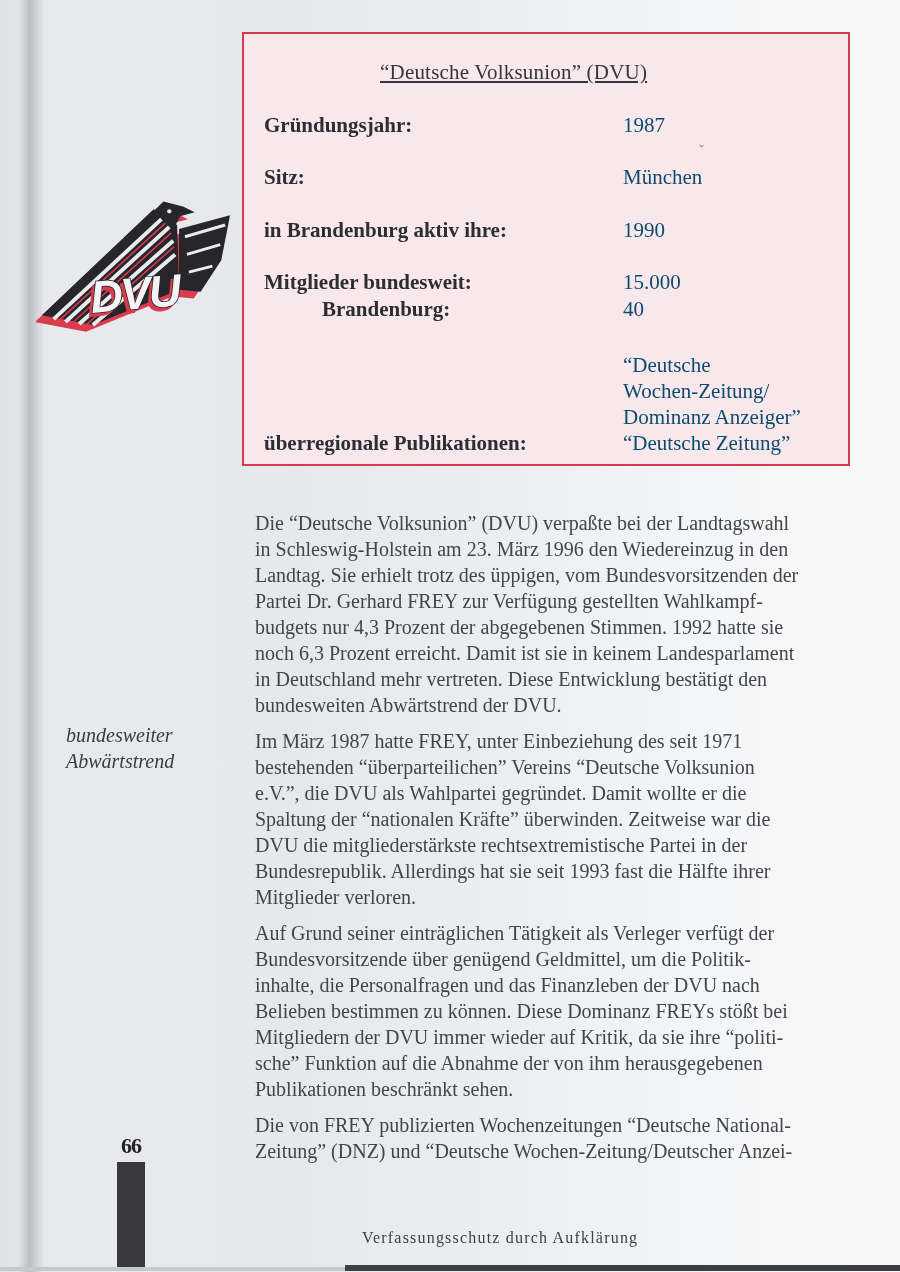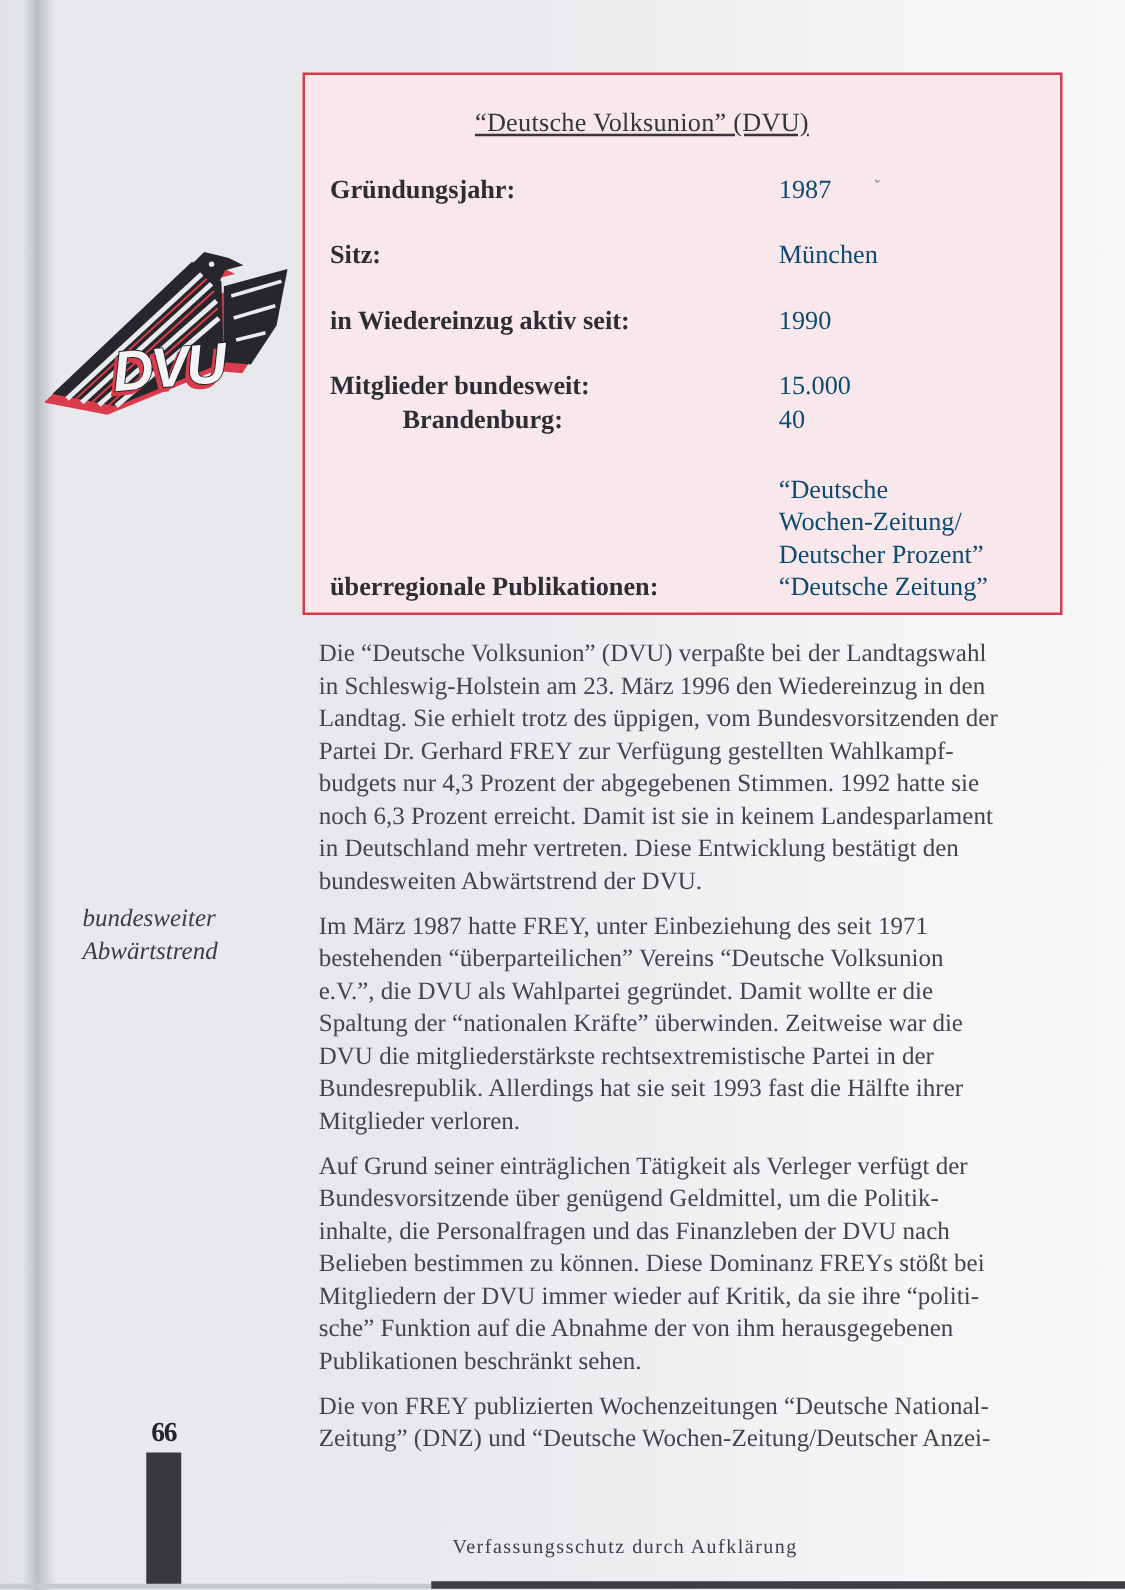--- a/index.html
+++ b/index.html
@@ -11,21 +11,21 @@
     font-family:"Liberation Serif","DejaVu Serif",serif;
     color:#3e4044;
   }
   .abs{position:absolute;}
   .gutter{
     left:18px;top:0;width:26px;height:1272px;
     background:linear-gradient(90deg,rgba(110,116,124,0) 0%,rgba(110,116,124,0.35) 45%,rgba(110,116,124,0) 100%);
   }
   
   .infobox{
-    left:242px;top:58px;width:608px;height:434px;
+    left:242px;top:32px;width:608px;height:434px;
     box-sizing:border-box;
     background:#f8e7eb;
     border:2px solid #d23c4e;
     font-size:21px;
   }
   .ib-title{
     position:absolute;left:136px;top:26px;
     text-decoration:underline;
     color:#35363b;
     letter-spacing:0.2px;
@@ -75,36 +75,36 @@
 
     <div class="ib-row" style="top:78px;">
       <span class="ib-label">Gründungsjahr:</span>
       <span class="ib-value">1987</span>
     </div>
     <div class="ib-row" style="top:130px;">
       <span class="ib-label">Sitz:</span>
       <span class="ib-value">München</span>
     </div>
     <div class="ib-row" style="top:183px;">
-      <span class="ib-label">in Wiedereinzug aktiv seit:</span>
+      <span class="ib-label">in Brandenburg aktiv ihre:</span>
       <span class="ib-value">1990</span>
     </div>
     <div class="ib-row" style="top:235px;">
       <span class="ib-label">Mitglieder bundesweit:</span>
       <span class="ib-value">15.000</span>
     </div>
     <div class="ib-row" style="top:262px;">
       <span class="ib-label indent">Brandenburg:</span>
       <span class="ib-value">40</span>
     </div>
     <div class="ib-row" style="top:318px;">
       <span class="ib-label">überregionale Publikationen:</span>
       <span class="ib-value">“Deutsche
 Wochen-Zeitung/
-Deutscher Prozent”
+Dominanz Anzeiger”
 “Deutsche Zeitung”</span>
     </div>
   </div>
 
   <span class="abs stray-mark">ˇ</span>
 
   <div class="abs logo">
     <svg width="196" height="154" viewBox="0 0 200 154" xmlns="http://www.w3.org/2000/svg">
 
       <g fill="#da3b4d" transform="translate(-7,7)">

